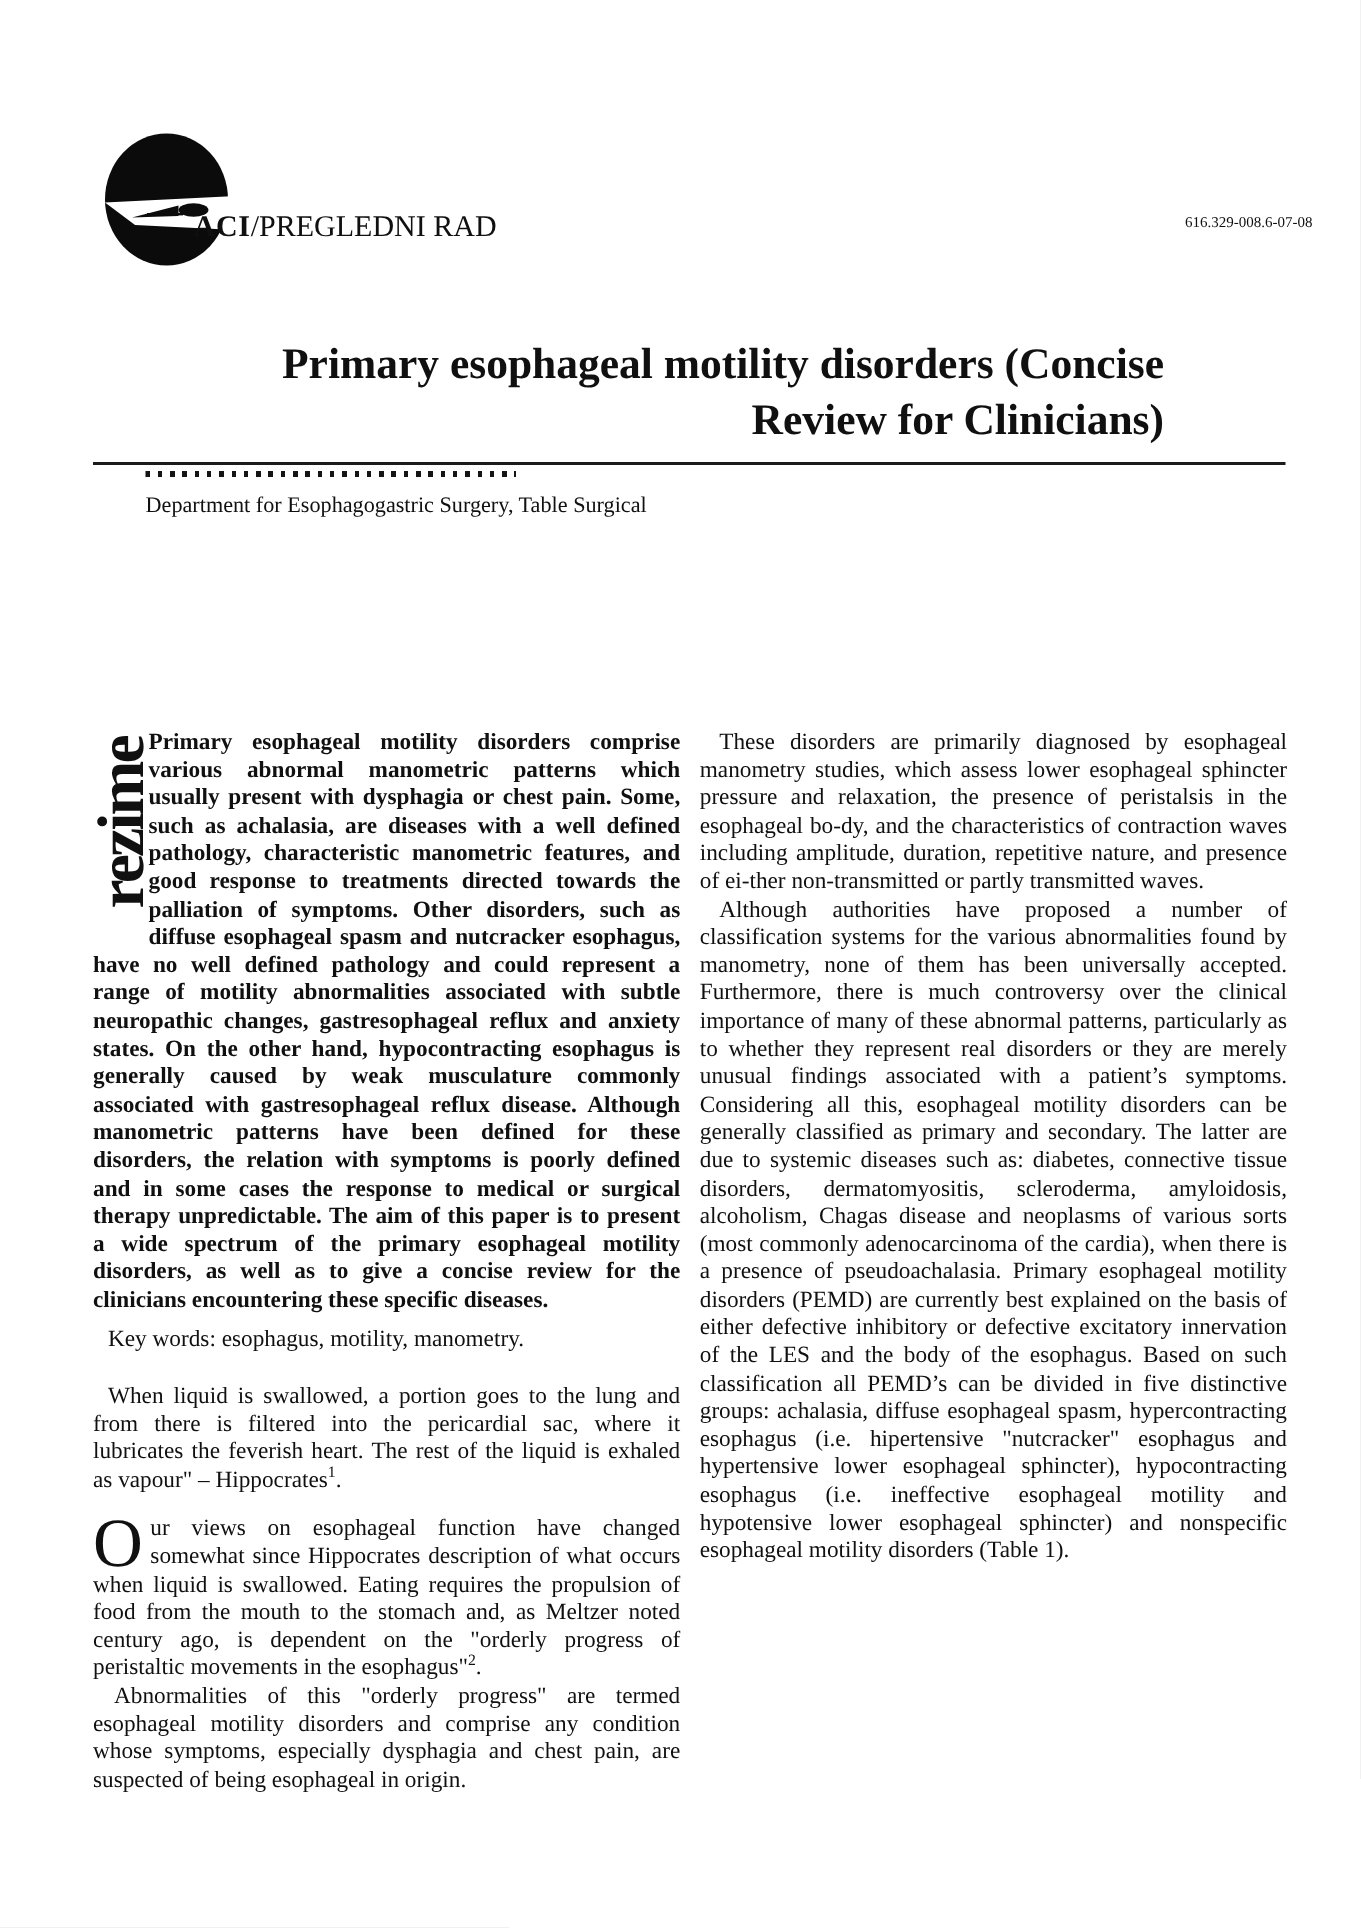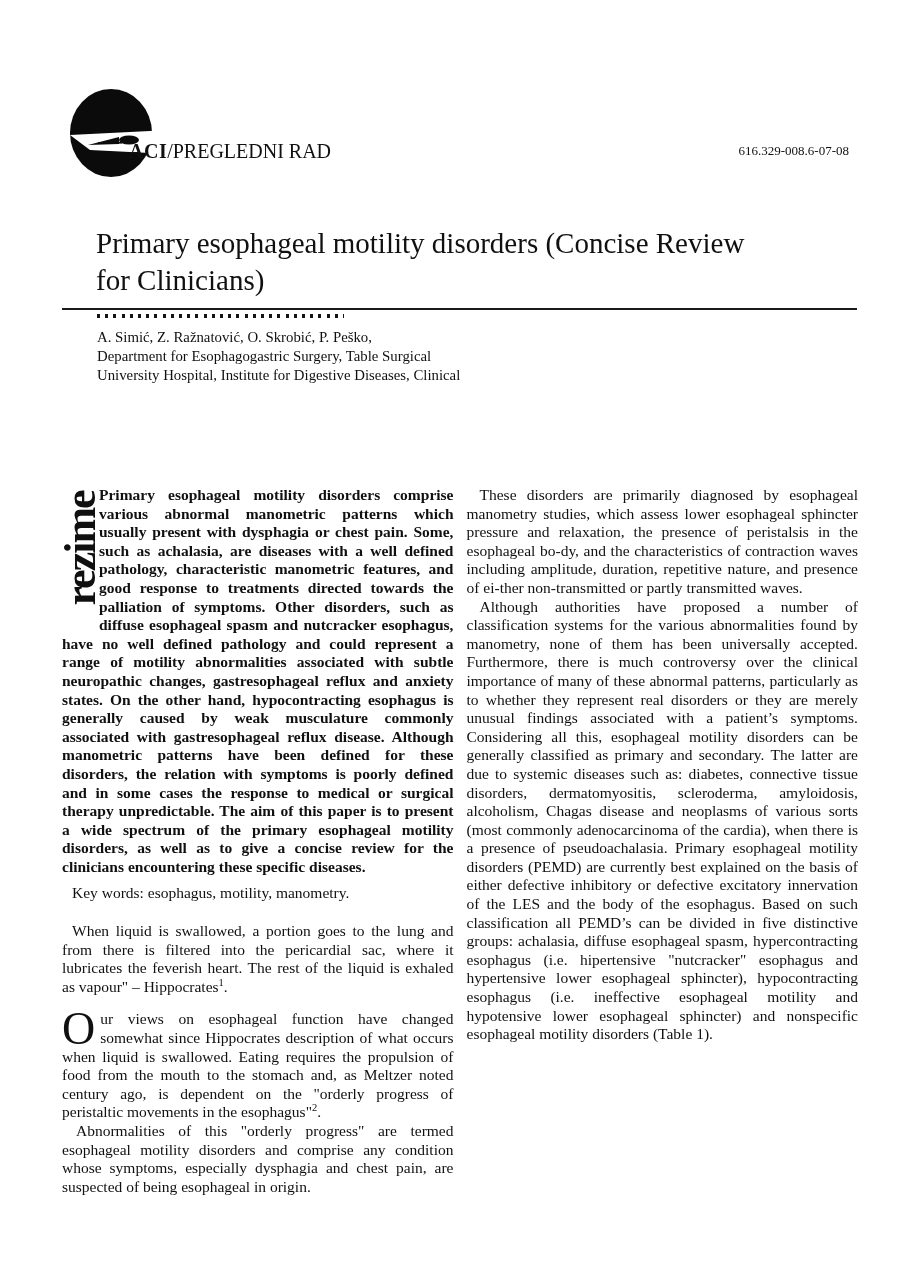--- a/index.html
+++ b/index.html
@@ -7,24 +7,24 @@
     position:relative; width:907px; height:1285px; margin:0 auto;
     background:#ffffff; color:#101010;
     font-family:"Liberation Serif","DejaVu Serif",serif;
     overflow:hidden;
   }
 
   
   .logo-wrap { position:absolute; left:68px; top:88px; width:122px; height:92px; }
   .journal-name { position:absolute; left:129px; top:140px; font-size:20px; white-space:nowrap; }
   .journal-name .acr { font-weight:700; letter-spacing:0.5px; }
-  .udc { position:absolute; top:143px; right:58px; font-size:13px; }
+  .udc { position:absolute; top:143px; right:32px; font-size:10px; }
 
   
-  .title { position:absolute; left:96px; top:225px; width:680px; font-size:29px; line-height:37px; font-weight:400; }
+  .title { position:absolute; left:96px; top:225px; width:680px; font-size:29px; line-height:37px; font-weight:700;text-align:right; }
   .rule { position:absolute; left:62px; top:308px; width:795px; height:2px; background:#1b1b1b; }
   .dots { position:absolute; left:97px; top:314px; width:247px; height:4px;
           background:repeating-linear-gradient(to right,#141414 0px,#141414 3px,transparent 3px,transparent 8.2px); }
 
   .authors { position:absolute; left:97px; top:328px; font-size:14.8px; line-height:18.8px; }
 
   
   .columns { position:absolute; left:62px; top:486px; width:796px; display:flex; gap:13px;
              font-size:15.5px; line-height:18.6px; text-align:justify; }
   .col { flex:1; min-width:0; }
@@ -58,23 +58,21 @@
     </svg>
   </div>
   <div class="journal-name"><span class="acr">ACI</span><span>/PREGLEDNI RAD</span></div>
   <div class="udc">616.329-008.6-07-08</div>
 
   <h1 class="title" style="margin:0;">Primary esophageal motility disorders (Concise Review for Clinicians)</h1>
   <div class="rule"></div>
   <div class="dots"></div>
 
   <div class="authors">
-    <div>A. Simić, Z. Ražnatović, O. Skrobić, P. Peško,</div>
     <div>Department for Esophagogastric Surgery, Table Surgical</div>
-    <div>University Hospital, Institute for Digestive Diseases, Clinical</div>
   </div>
 
   <div class="columns">
 
     <div class="col">
       <div class="abstract">
         <div class="rezime-float">
           <span class="rezime">rezime</span>
         </div>
         <span>Primary esophageal motility disorders comprise various abnormal manometric patterns which usually present with dysphagia or chest pain. Some, such as achalasia, are diseases with a well defined pathology, characteristic manometric features, and good response to treatments directed towards the palliation of symptoms. Other disorders, such as diffuse esophageal spasm and nutcracker esophagus, have no well defined pathology and could represent a range of motility abnormalities associated with subtle neuropathic changes, gastresophageal reflux and anxiety states. On the other hand, hypocontracting esophagus is generally caused by weak musculature commonly associated with gastresophageal reflux disease. Although manometric patterns have been defined for these disorders, the relation with symptoms is poorly defined and in some cases the response to medical or surgical therapy unpredictable. The aim of this paper is to present a wide spectrum of the primary esophageal motility disorders, as well as to give a concise review for the clinicians encountering these specific diseases.</span>

